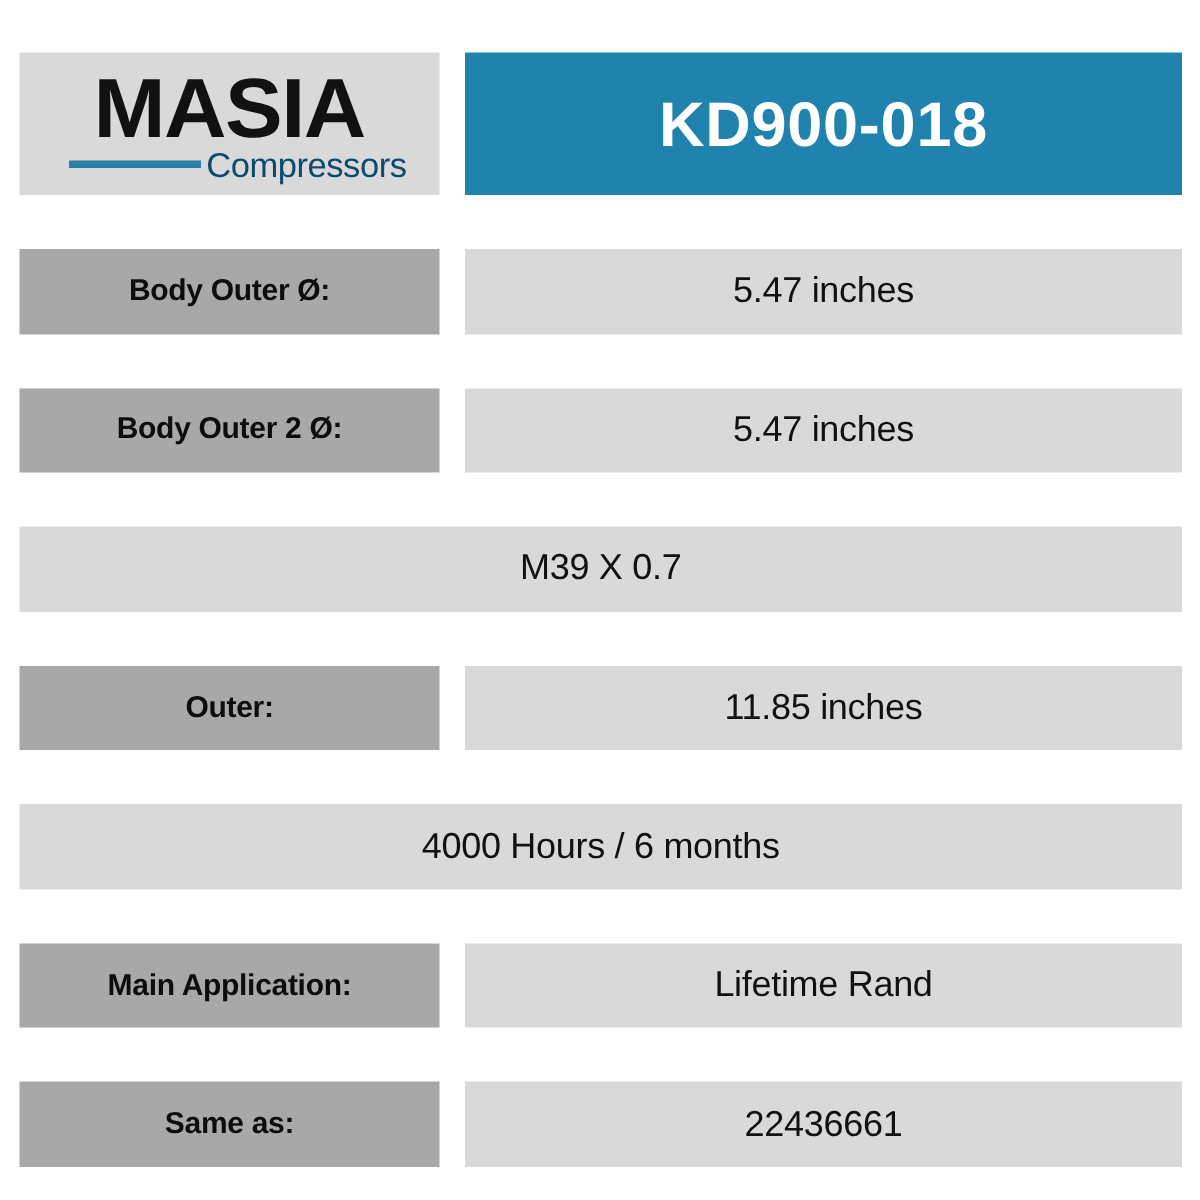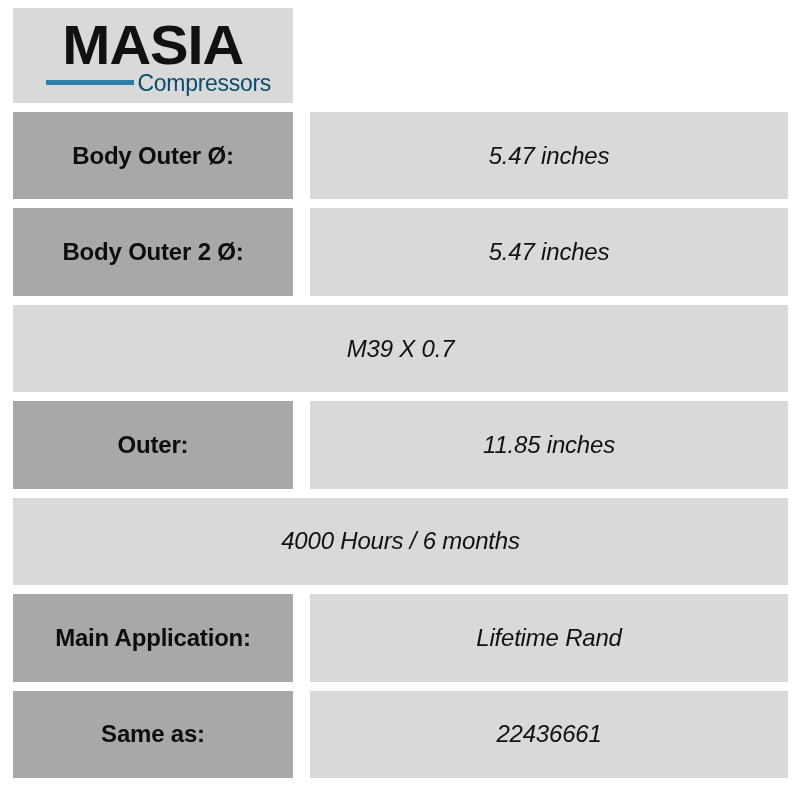--- a/index.html
+++ b/index.html
@@ -24,20 +24,21 @@
     flex-direction: column;
     gap: 9px;
     background: #ffffff;
   }
 
   .row {
     display: flex;
     gap: 17px;
     flex: 1 1 0;
     min-height: 0;
+    margin-top: 27px;
   }
 
   
   .row-header {
     flex: 0 0 95px;
   }
 
   .logo-cell {
     flex: 0 0 280px;
     background: #d9d9d9;
@@ -106,37 +107,36 @@
     background: #a8a8a8;
     display: flex;
     align-items: center;
     justify-content: center;
     text-align: center;
     padding: 0 8px;
     box-sizing: border-box;
   }
 
   .label-text {
-    font-size: 24px;
+    font-size: 20px;
     font-weight: bold;
     color: #0d0d0d;
     letter-spacing: -0.2px;
     font-family: "Liberation Sans", sans-serif;
   }
 
   .value-cell {
     flex: 1 1 auto;
     background: #d9d9d9;
     display: flex;
     align-items: center;
     justify-content: center;
     text-align: center;
     padding: 0 10px;
     box-sizing: border-box;
-    font-style: italic;
   }
 
   .value-text {
     font-size: 24px;
     font-weight: 400;
     color: #111111;
     letter-spacing: -0.2px;
     font-family: "Liberation Sans", sans-serif;
   }
 </style>
@@ -148,20 +148,23 @@
   <div class="row row-header">
 
     <div class="logo-cell">
       <div class="logo-wordmark">MASIA</div>
       <div class="logo-sub">
         <span class="logo-rule"></span>
         <span class="logo-subtext">Compressors</span>
       </div>
     </div>
 
+    <div class="title-cell">
+      <span class="title-text">KD900-018</span>
+    </div>
 
   </div>
 
   <div id="spec-rows-container" style="display:contents"><div class="row">
         <div class="label-cell">
           <span class="label-text">Body Outer Ø:</span>
         </div>
         <div class="value-cell">
           <span class="value-text">5.47 inches</span>
         </div>

